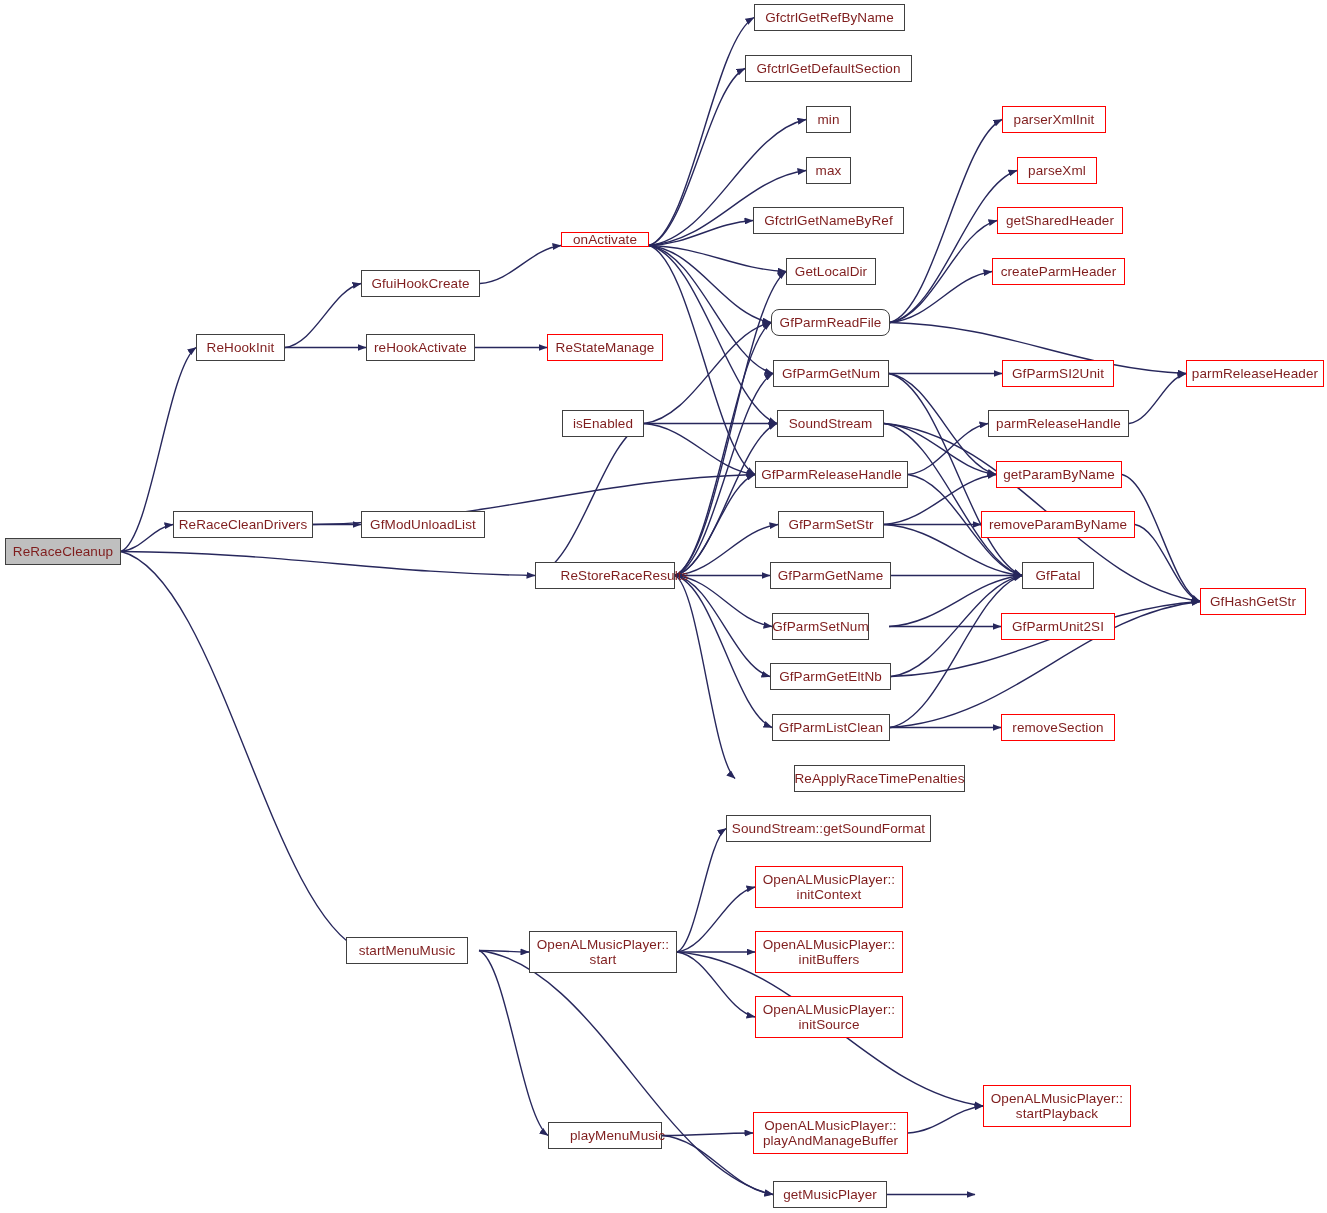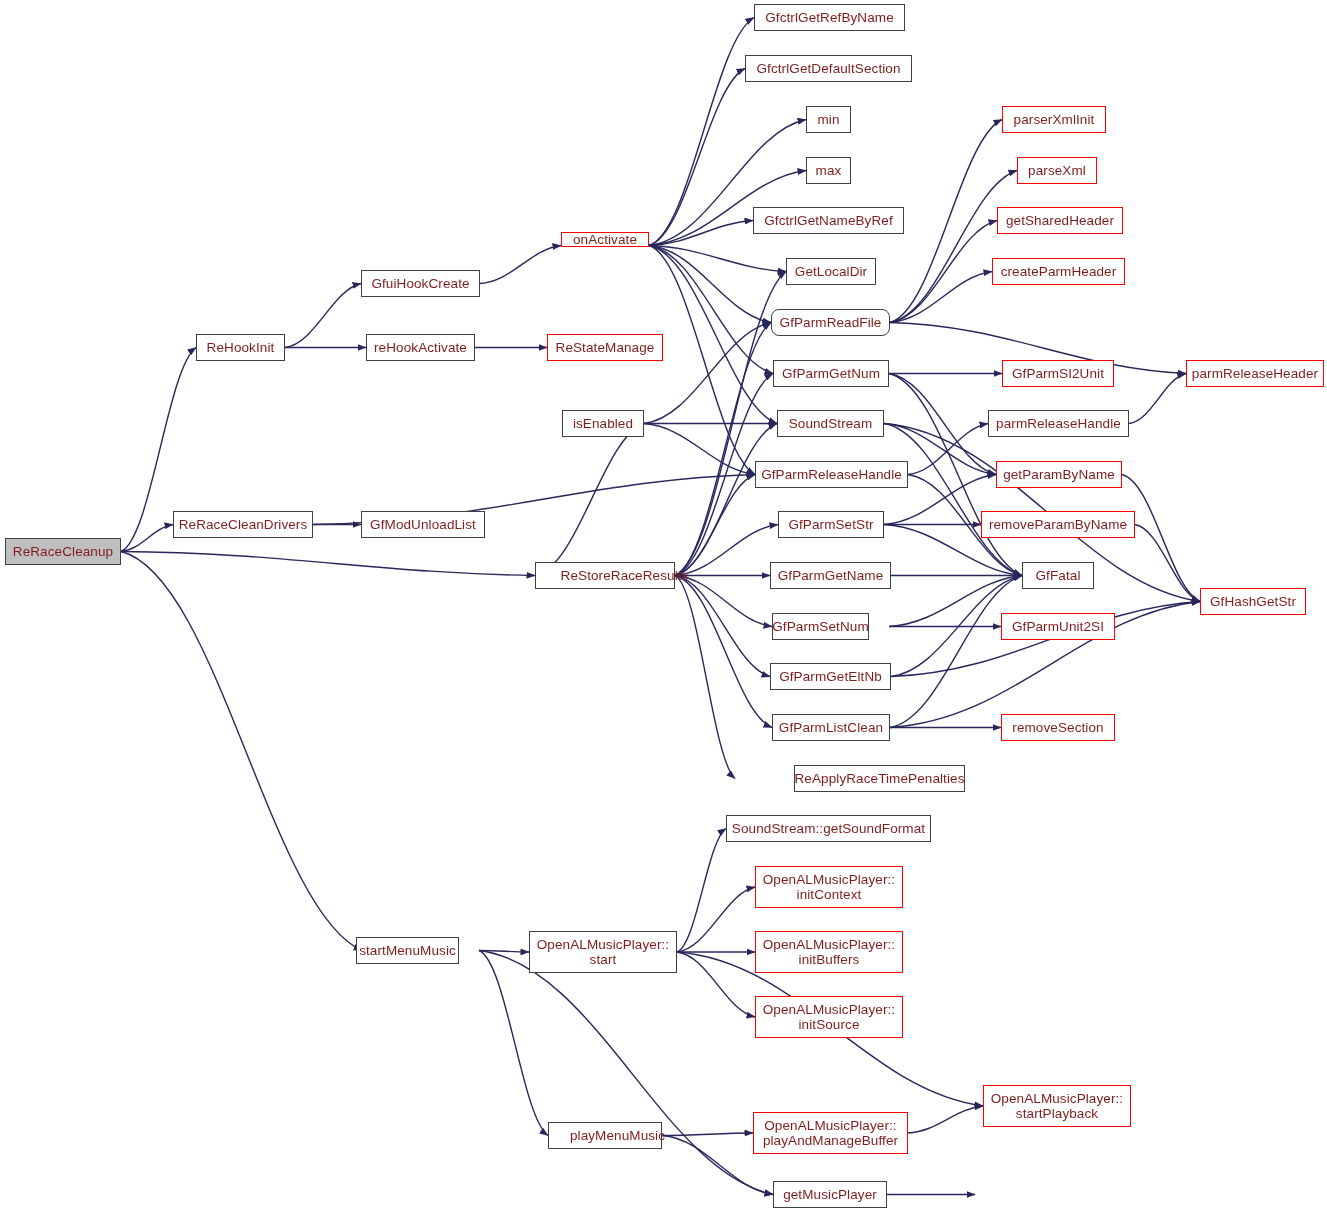--- a/index.html
+++ b/index.html
@@ -168,21 +168,21 @@
       <div class="node red" style="left: 992px; top: 258px; width: 133px; height: 27px;">createParmHeader</div>
       <div class="node red" style="left: 1002px; top: 360px; width: 112px; height: 27px;">GfParmSI2Unit</div>
       <div class="node" style="left: 988px; top: 410px; width: 141px; height: 27px;">parmReleaseHandle</div>
       <div class="node red" style="left: 996px; top: 461px; width: 126px; height: 27px;">getParamByName</div>
       <div class="node red" style="left: 981px; top: 511px; width: 154px; height: 27px;">removeParamByName</div>
       <div class="node" style="left: 1022px; top: 562px; width: 72px; height: 27px;">GfFatal</div>
       <div class="node red" style="left: 1001px; top: 613px; width: 114px; height: 27px;">GfParmUnit2SI</div>
       <div class="node red" style="left: 1001px; top: 714px; width: 114px; height: 27px;">removeSection</div>
       <div class="node red" style="left: 1186px; top: 360px; width: 138px; height: 27px;">parmReleaseHeader</div>
       <div class="node red" style="left: 1200px; top: 588px; width: 106px; height: 27px;">GfHashGetStr</div>
-      <div class="node" style="left: 356px; top: 937px; width: 103px; height: 27px;">startMenuMusic</div>
+      <div class="node" style="left: 346px; top: 937px; width: 122px; height: 27px;">startMenuMusic</div>
       <div class="node" style="left: 529px; top: 931px; width: 148px; height: 42px;">OpenALMusicPlayer::
 start</div>
       <div class="node" style="left: 726px; top: 815px; width: 205px; height: 27px;">SoundStream::getSoundFormat</div>
       <div class="node red" style="left: 755px; top: 866px; width: 148px; height: 42px;">OpenALMusicPlayer::
 initContext</div>
       <div class="node red" style="left: 755px; top: 931px; width: 148px; height: 42px;">OpenALMusicPlayer::
 initBuffers</div>
       <div class="node red" style="left: 755px; top: 996px; width: 148px; height: 42px;">OpenALMusicPlayer::
 initSource</div>
       <div class="node" style="left: 548px; top: 1122px; width: 114px; height: 27px; padding-left: 29px;">playMenuMusic</div>

